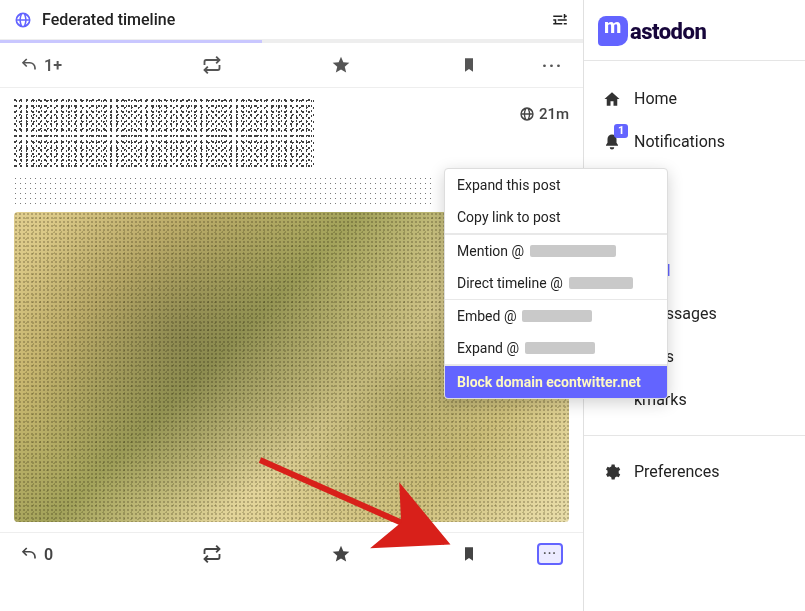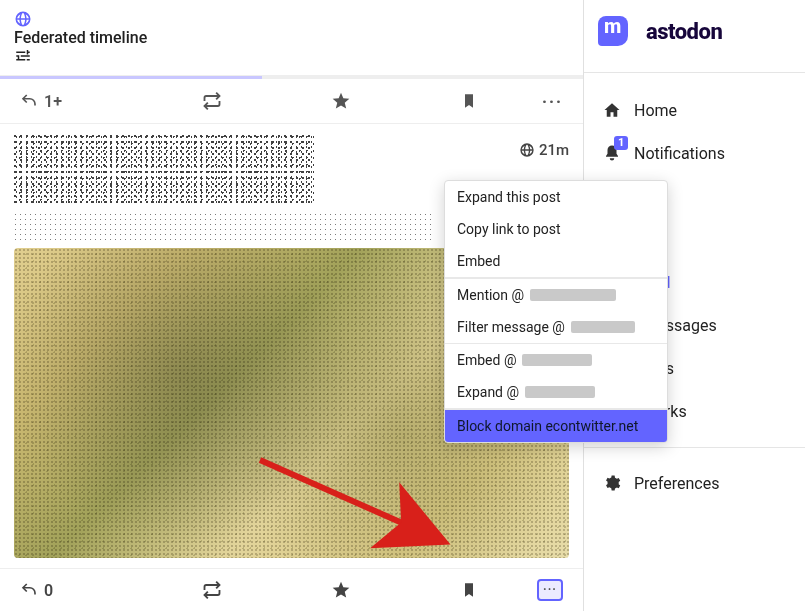--- a/index.html
+++ b/index.html
@@ -1,19 +1,19 @@
 <!DOCTYPE html>
 <html><head>
 <meta charset="utf-8">
 <style>
   * { box-sizing: border-box; margin: 0; padding: 0; font-family: -apple-system, BlinkMacSystemFont, "Segoe UI", Roboto, sans-serif; }
   body { background: #fff; width: 805px; height: 611px; overflow: hidden; position: relative; }
   .app { display: flex; height: 100%; }
   .main { width: 584px; border-right: 1px solid #e0e0e0; display: flex; flex-direction: column; }
-  .header { display: flex; align-items: flex-start; padding: 10px 14px; border-bottom: 1px solid #eee; flex-direction: column; }
+  .header { display: flex; align-items: flex-end; padding: 10px 14px; border-bottom: 1px solid #eee; }
   .header .globe { color: #6364ff; margin-right: 10px; }
   .header .title { font-size: 16px; font-weight: 500; color: #222; flex: 1; }
   .header .settings { font-size: 14px; color: #222; }
   .progress { height: 3px; background: #eee; position: relative; }
   .progress::before { content:""; position:absolute; left:0; top:0; height:100%; width:45%; background:#c9c7ff; }
   .actionbar { display: flex; align-items: center; padding: 12px 20px; border-bottom: 1px solid #eee; color: #555; }
   .actionbar .act { flex: 1; display: flex; align-items: center; gap: 6px; justify-content: flex-start; }
   .actionbar .act.center { justify-content: center; }
   .actionbar .more { flex: 0 0 30px; text-align: right; }
   .post { position: relative; padding: 10px 14px; }
@@ -45,39 +45,39 @@
       radial-gradient(rgba(90,90,40,.25) 1px, transparent 1px);
     background-size: 4px 4px, 7px 7px;
     background-position: 0 0, 2px 3px;
     mix-blend-mode: multiply;
   }
   .footerbar { display: flex; align-items: center; padding: 10px 20px; border-top: 1px solid #eee; color: #444; }
   .footerbar .act { flex: 1; display: flex; align-items: center; gap: 6px; justify-content: flex-start; }
   .footerbar .act.center { justify-content: center; }
   .footerbar .morebox { width: 26px; height: 22px; border: 2px solid #6364ff; border-radius: 4px; background: #ecebff; display: flex; align-items:center; justify-content:center; color:#555; font-weight:bold; letter-spacing:1px; font-size:12px; }
   .sidebar { flex: 1; padding: 16px 14px; }
-  .logo { display: flex; align-items: center; gap: 18px; margin-bottom: 26px; }
+  .logo { display: flex; align-items: center; gap: 2px; margin-bottom: 14px; }
   .logo .mark { width: 30px; height: 30px; background: #6364ff; border-radius: 8px 8px 10px 4px; position: relative; }
   .logo .mark::after { content:"m"; color:#fff; font-weight:800; font-size:20px; position:absolute; left:6px; top:-2px; }
   .logo .text { font-size: 22px; font-weight: 800; color: #17063b; letter-spacing:-0.5px; }
   .sep { height:1px; background:#e5e5e5; margin: 4px -14px 20px; }
   .nav { display:flex; flex-direction:column; gap:8px; }
-  .nav .item { display:flex; align-items:flex-start; gap:12px; padding:8px 4px; color:#222; font-size:16px; position:relative; }
+  .nav .item { display:flex; align-items:flex-end; gap:12px; padding:8px 4px; color:#222; font-size:16px; position:relative; }
   .nav .item.active { color:#6364ff; }
   .nav .item .badge { position:absolute; left:16px; top:0; background:#6364ff; color:#fff; font-size:11px; font-weight:700; padding:0 4px; border-radius:3px; line-height:14px; }
   .nav .ic { width:20px; display:inline-flex; justify-content:center; color:#333; }
   .nav .item.active .ic { color:#6364ff; }
   .sep2 { height:1px; background:#e5e5e5; margin: 10px -14px; }
 
   
-  .dropdown { position:absolute; left:444px; top:168px; width:224px; background:#fff; border:1px solid #ddd; border-radius:4px; box-shadow:0 4px 16px rgba(0,0,0,.18); z-index:50; overflow:hidden;margin-top:12px; }
+  .dropdown { position:absolute; left:444px; top:168px; width:224px; background:#fff; border:1px solid #ddd; border-radius:4px; box-shadow:0 4px 16px rgba(0,0,0,.18); z-index:50; overflow:hidden; }
   .dropdown .mi { padding:8px 12px; font-size:14px; color:#222; display:flex; align-items:center; gap:4px; }
   .dropdown .mi .red { display:inline-block; height:12px; border-radius:2px; background:#c9c9c9; margin-left:2px; }
   .dropdown .divider { height:1px; background:#e8e8e8; }
-  .dropdown .mi.hl { background:#6364ff; color:#0f172a; font-weight:400; }
+  .dropdown .mi.hl { background:#6364ff; color:#fef9c3; font-weight:700; }
 
   
   .arrow { position:absolute; z-index:60; pointer-events:none; }
 
   svg { display:block; }
 </style>
 </head>
 <body>
 
 <div class="app">
@@ -232,31 +232,28 @@
   </div>
 </div>
 
 <div class="dropdown">
   <div class="mi">
       <span>Expand this post</span>
     </div>
   <div class="mi">
       <span>Copy link to post</span>
     </div>
-  <div class="mi">
-      <span>Embed</span>
-    </div>
   <div class="divider"></div>
   <div class="divider"></div>
   <div class="mi">
       <span>Mention @</span>
       <span class="red" style="width:86px;"></span>
     </div>
   <div class="mi">
-      <span>Filter message @</span>
+      <span>Direct timeline @</span>
       <span class="red" style="width:64px;"></span>
     </div>
   <div class="divider"></div>
   <div class="mi">
       <span>Embed @</span>
       <span class="red" style="width:70px;"></span>
     </div>
   <div class="mi">
       <span>Expand @</span>
       <span class="red" style="width:70px;"></span>

